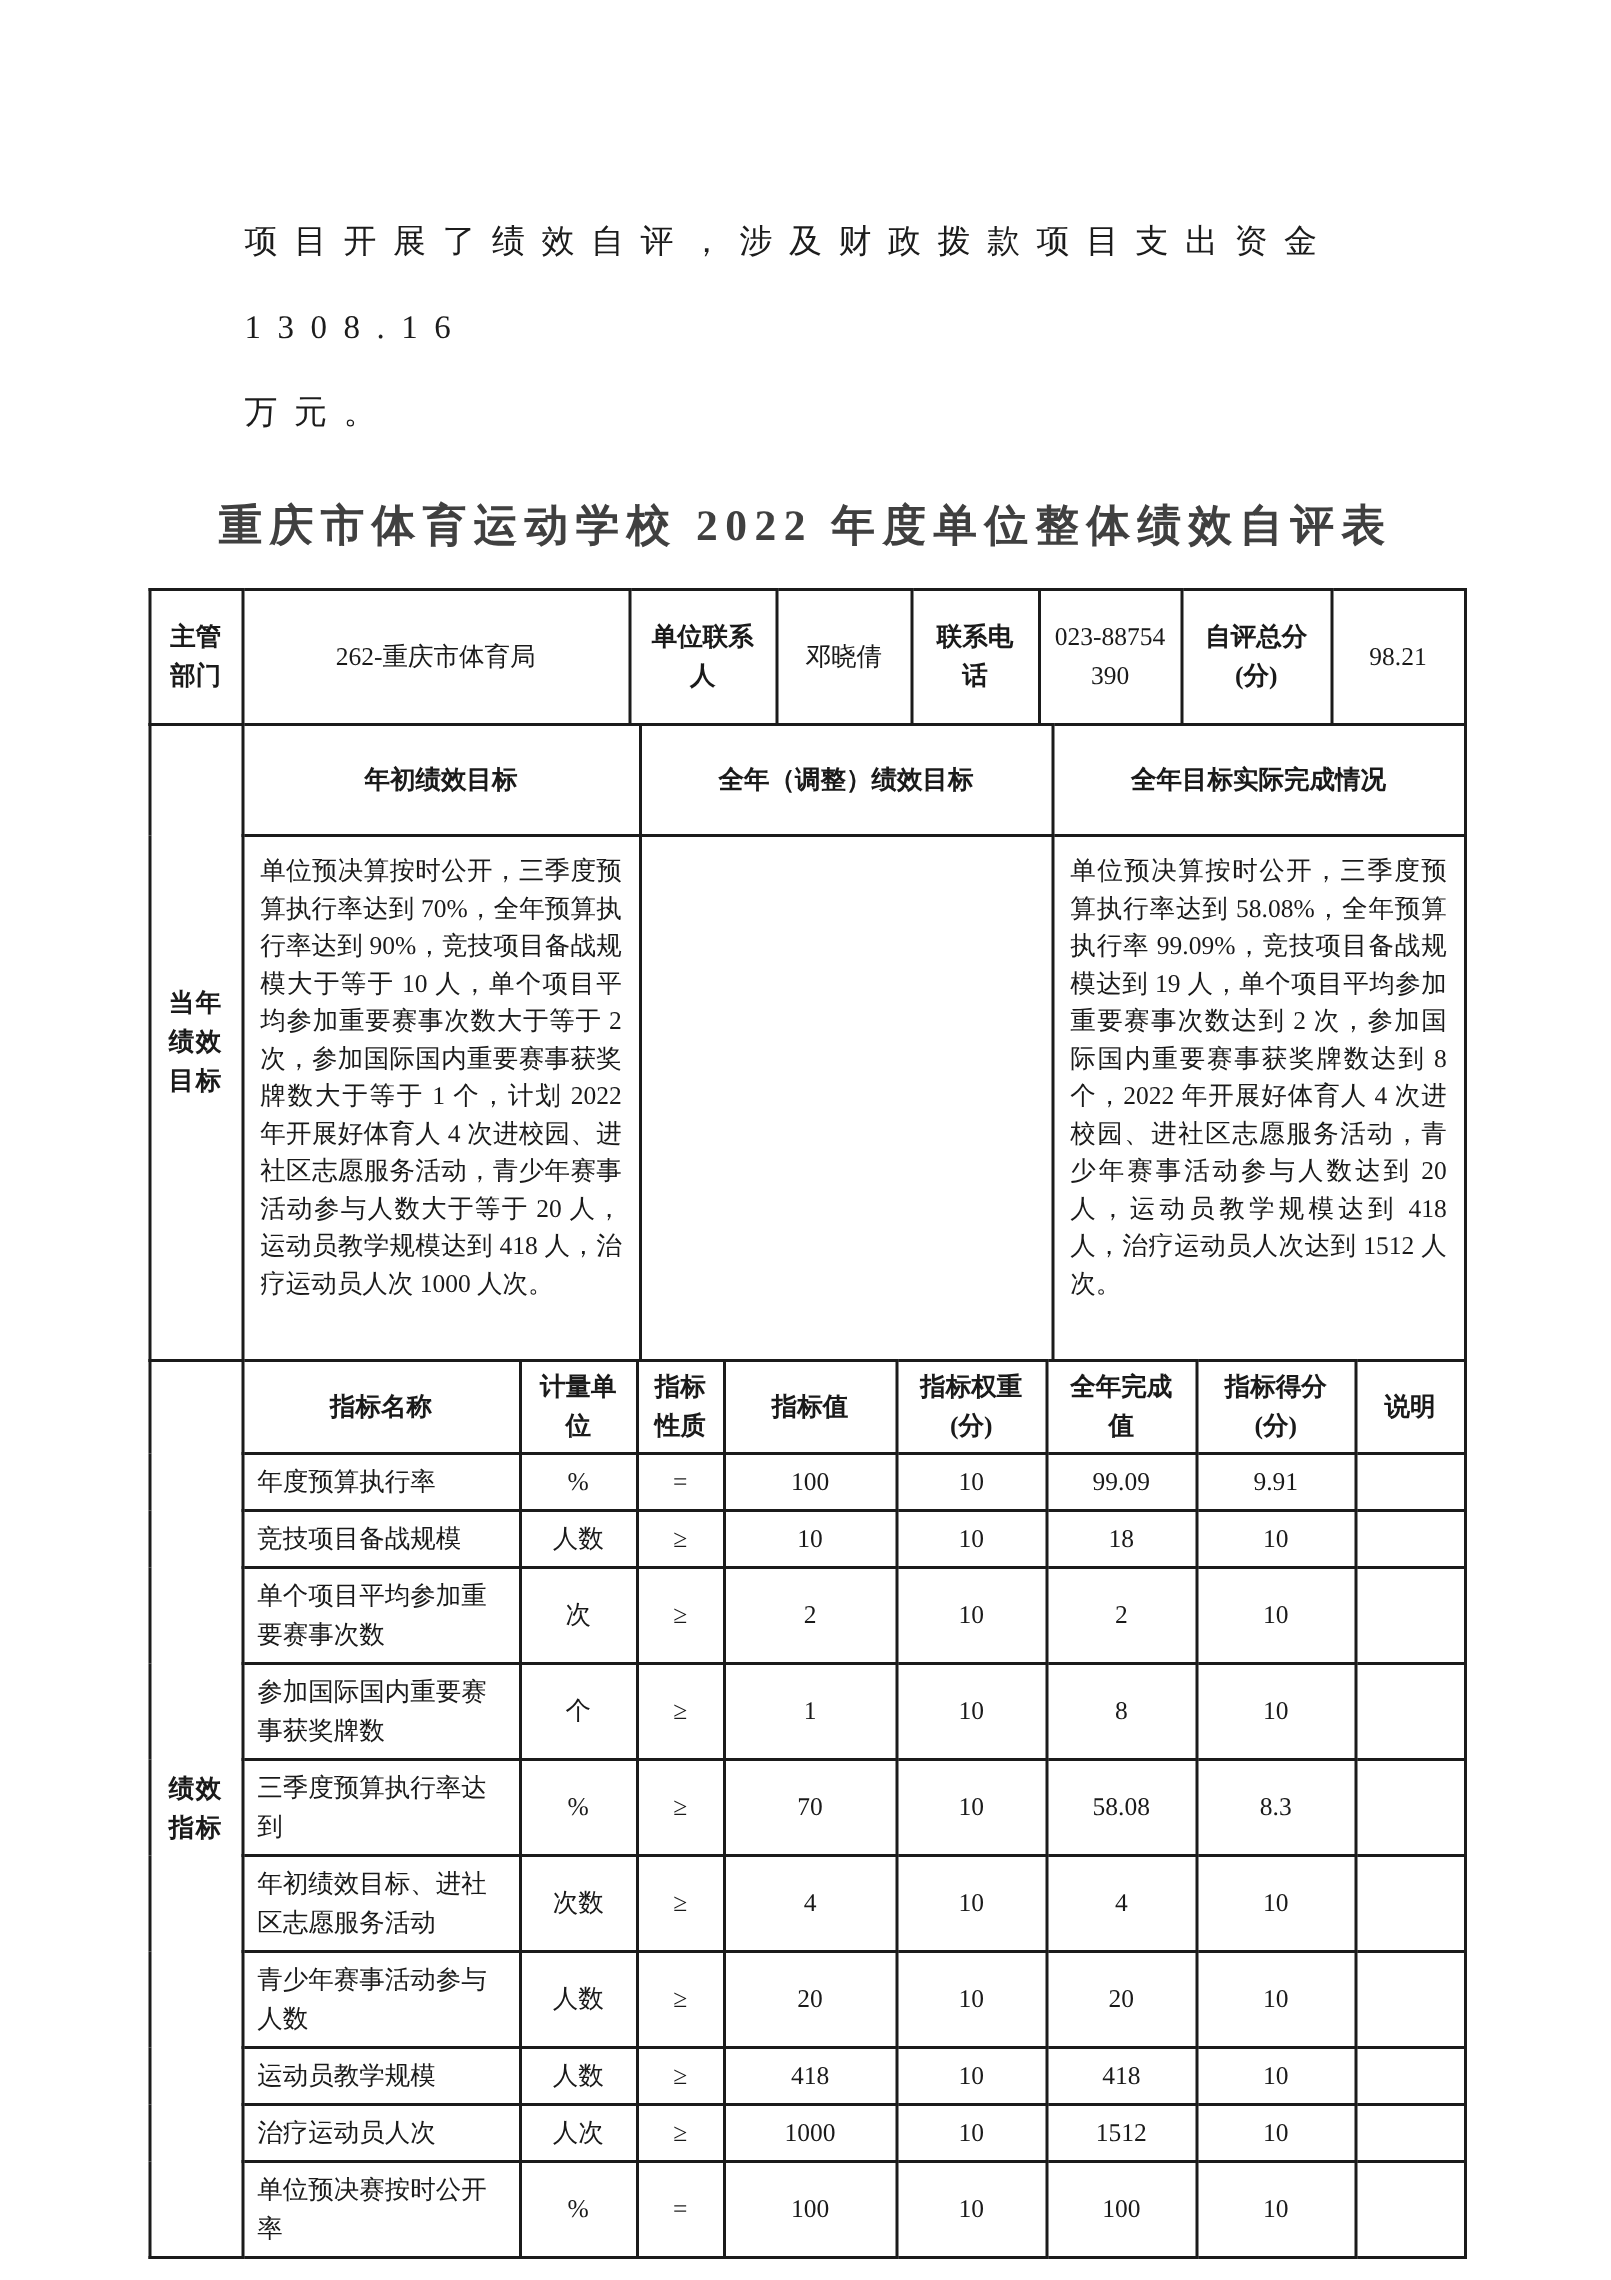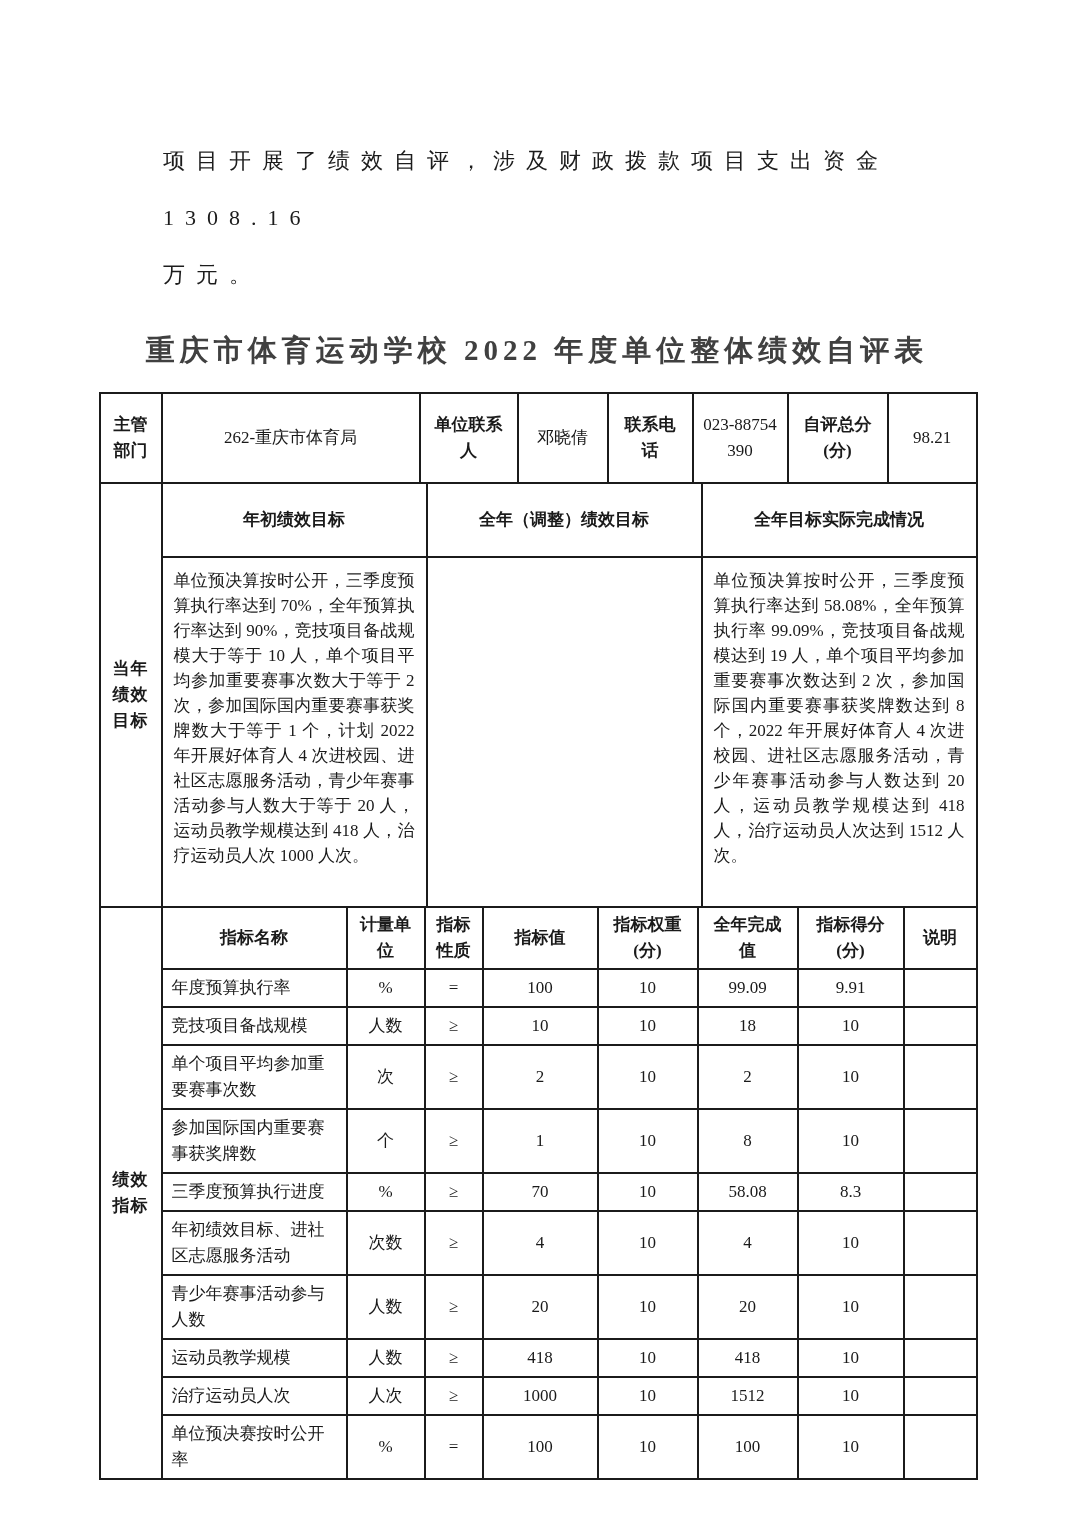--- a/index.html
+++ b/index.html
@@ -176,21 +176,21 @@
         <td class="ind-name">参加国际国内重要赛事获奖牌数</td>
         <td>个</td>
         <td>≥</td>
         <td>1</td>
         <td>10</td>
         <td>8</td>
         <td>10</td>
         <td></td>
       </tr>
       <tr class="ind-body">
-        <td class="ind-name">三季度预算执行进度</td>
+        <td class="ind-name">三季度预算执行率达到</td>
         <td>%</td>
         <td>≥</td>
         <td>70</td>
         <td>10</td>
         <td>58.08</td>
         <td>8.3</td>
         <td></td>
       </tr>
       <tr class="ind-body">
         <td class="ind-name">年初绩效目标、进社区志愿服务活动</td>

